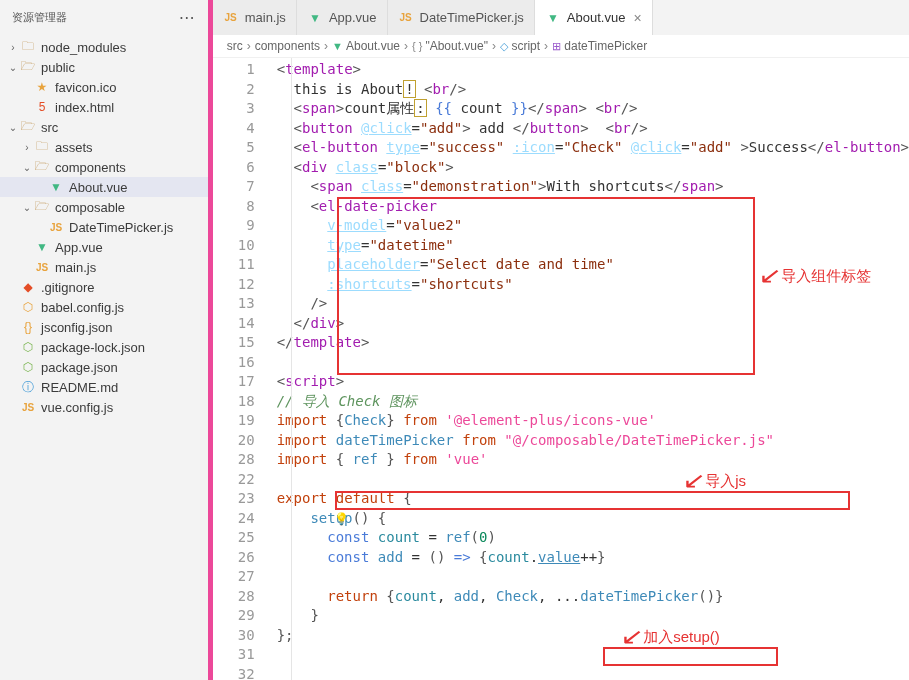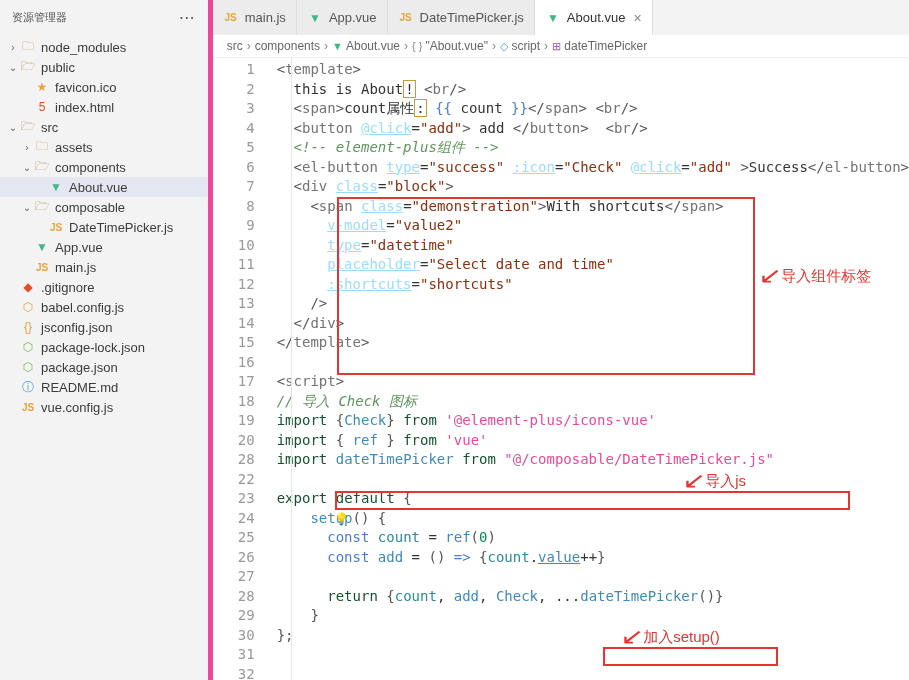--- a/index.html
+++ b/index.html
@@ -45,28 +45,28 @@
     .bc-method { color: #9b5bcc; }
     .bc-diamond { color: #4a9fd8; }
 
     .editor { flex: 1; display: flex; font-family: Consolas, monospace; font-size: 14px; line-height: 19.5px; position: relative; overflow: hidden; }
     .gutter { width: 60px; text-align: right; padding-right: 18px; color: #999; background: #fff; user-select: none; padding-top: 2px; }
     .gutter .ln { height: 19.5px; }
     .code { flex: 1; position: relative; padding-top: 2px; }
     .line { height: 19.5px; white-space: pre; position: relative; padding-left: 4px; }
 
     
-    .t-tag { color: #737373; }
+    .t-tag { color: #a21caf; }
     .t-attr { color: #9cdcfe; text-decoration: underline; }
     .t-str { color: #8b2e0d; }
     .t-txt { color: #333; }
     .t-kw { color: #4a7bd8; }
     .t-kw2 { color: #2a8a9e; }
     .t-id { color: #3e8ab8; }
-    .t-var { color: #14532d; text-align: right; }
+    .t-var { color: #c2410c; text-align: right; }
     .t-cmt { color: #5e945e; font-style: italic; }
     .t-punct { color: #555; }
     .t-num { color: #09885a; }
     .t-func { color: #3e8ab8; }
     .t-under { text-decoration: underline; margin-top: 13px; }
     .t-brown { color: #ec4899; }
     .t-brace { color: #4a7bd8; }
     .t-highlight-border { border: 1px solid #c0a030; padding: 0 1px; }
     .vline { position: absolute; top: 0; bottom: 0; width: 1px; background: #e5e5e5; }
 
@@ -265,37 +265,37 @@
           <div class="ln">30</div>
           <div class="ln">31</div>
           <div class="ln">32</div>
         </div>
       <div class="code" id="code">
 
 <div class="line"><span class="t-punct">&lt;</span><span class="t-tag">template</span><span class="t-punct">&gt;</span></div>
 <div class="line">  <span class="t-txt">this is About</span><span class="t-highlight-border">!</span> <span class="t-punct">&lt;</span><span class="t-tag">br</span><span class="t-punct">/&gt;</span></div>
 <div class="line">  <span class="t-punct">&lt;</span><span class="t-tag">span</span><span class="t-punct">&gt;</span><span class="t-txt">count属性</span><span class="t-highlight-border">:</span> <span class="t-brace">{{</span> <span class="t-txt">count</span> <span class="t-brace">}}</span><span class="t-punct">&lt;/</span><span class="t-tag">span</span><span class="t-punct">&gt;</span> <span class="t-punct">&lt;</span><span class="t-tag">br</span><span class="t-punct">/&gt;</span></div>
 <div class="line">  <span class="t-punct">&lt;</span><span class="t-tag">button</span> <span class="t-attr">@click</span>=<span class="t-str">"add"</span><span class="t-punct">&gt;</span><span class="t-txt"> add </span><span class="t-punct">&lt;/</span><span class="t-tag">button</span><span class="t-punct">&gt;</span>  <span class="t-punct">&lt;</span><span class="t-tag">br</span><span class="t-punct">/&gt;</span></div>
-<div class="line">  <span class="t-cmt">&lt;!-- element-plus组件 --&gt;</span></div>
 <div class="line">  <span class="t-punct">&lt;</span><span class="t-tag">el-button</span> <span class="t-attr">type</span>=<span class="t-str">"success"</span> <span class="t-attr">:icon</span>=<span class="t-str">"Check"</span> <span class="t-attr">@click</span>=<span class="t-str">"add"</span> <span class="t-punct">&gt;</span><span class="t-txt">Success</span><span class="t-punct">&lt;/</span><span class="t-tag">el-button</span><span class="t-punct">&gt;</span></div>
 <div class="line">  <span class="t-punct">&lt;</span><span class="t-tag">div</span> <span class="t-attr">class</span>=<span class="t-str">"block"</span><span class="t-punct">&gt;</span></div>
 <div class="line">    <span class="t-punct">&lt;</span><span class="t-tag">span</span> <span class="t-attr">class</span>=<span class="t-str">"demonstration"</span><span class="t-punct">&gt;</span><span class="t-txt">With shortcuts</span><span class="t-punct">&lt;/</span><span class="t-tag">span</span><span class="t-punct">&gt;</span></div>
+<div class="line">    <span class="t-punct">&lt;</span><span class="t-tag">el-date-picker</span></div>
 <div class="line">      <span class="t-attr">v-model</span>=<span class="t-str">"value2"</span></div>
 <div class="line">      <span class="t-attr">type</span>=<span class="t-str">"datetime"</span></div>
 <div class="line">      <span class="t-attr">placeholder</span>=<span class="t-str">"Select date and time"</span></div>
 <div class="line">      <span class="t-attr">:shortcuts</span>=<span class="t-str">"shortcuts"</span></div>
 <div class="line">    <span class="t-punct">/&gt;</span></div>
 <div class="line">  <span class="t-punct">&lt;/</span><span class="t-tag">div</span><span class="t-punct">&gt;</span></div>
 <div class="line"><span class="t-punct">&lt;/</span><span class="t-tag">template</span><span class="t-punct">&gt;</span></div>
 <div class="line"></div>
 <div class="line"><span class="t-punct">&lt;</span><span class="t-tag">script</span><span class="t-punct">&gt;</span></div>
 <div class="line"><span class="t-cmt">// 导入 Check 图标</span></div>
 <div class="line"><span class="t-var">import</span> <span class="t-punct">{</span><span class="t-id">Check</span><span class="t-punct">}</span> <span class="t-var">from</span> <span class="t-brown">'@element-plus/icons-vue'</span></div>
+<div class="line"><span class="t-var">import</span> <span class="t-id">dateTimePicker</span> <span class="t-var">from</span> <span class="t-brown">"@/composable/DateTimePicker.js"</span></div>
 <div class="line"><span class="t-var">import</span> <span class="t-punct">{</span> <span class="t-id">ref</span> <span class="t-punct">}</span> <span class="t-var">from</span> <span class="t-brown">'vue'</span></div>
-<div class="line"><span class="t-var">import</span> <span class="t-id">dateTimePicker</span> <span class="t-var">from</span> <span class="t-brown">"@/composable/DateTimePicker.js"</span></div>
 <div class="line"></div>
 <div class="line"><span class="t-var">export</span> <span class="t-var">default</span> <span class="t-punct">{</span></div>
 <div class="line">    <span class="t-func">setup</span><span class="t-punct">()</span> <span class="t-punct">{</span></div>
 <div class="line">      <span class="t-kw">const</span> <span class="t-kw2">count</span> = <span class="t-func">ref</span><span class="t-punct">(</span><span class="t-num">0</span><span class="t-punct">)</span></div>
 <div class="line">      <span class="t-kw">const</span> <span class="t-func">add</span> = <span class="t-punct">()</span> <span class="t-kw">=&gt;</span> <span class="t-punct">{</span><span class="t-kw2">count</span>.<span class="t-id t-under">value</span>++<span class="t-punct">}</span></div>
 <div class="line"></div>
 <div class="line">      <span class="t-var">return</span> <span class="t-punct">{</span><span class="t-kw2">count</span>, <span class="t-id">add</span>, <span class="t-id">Check</span>, ...<span class="t-func">dateTimePicker</span><span class="t-punct">()</span><span class="t-punct">}</span></div>
 <div class="line">    <span class="t-punct">}</span></div>
 <div class="line"><span class="t-punct">};</span></div>
 

